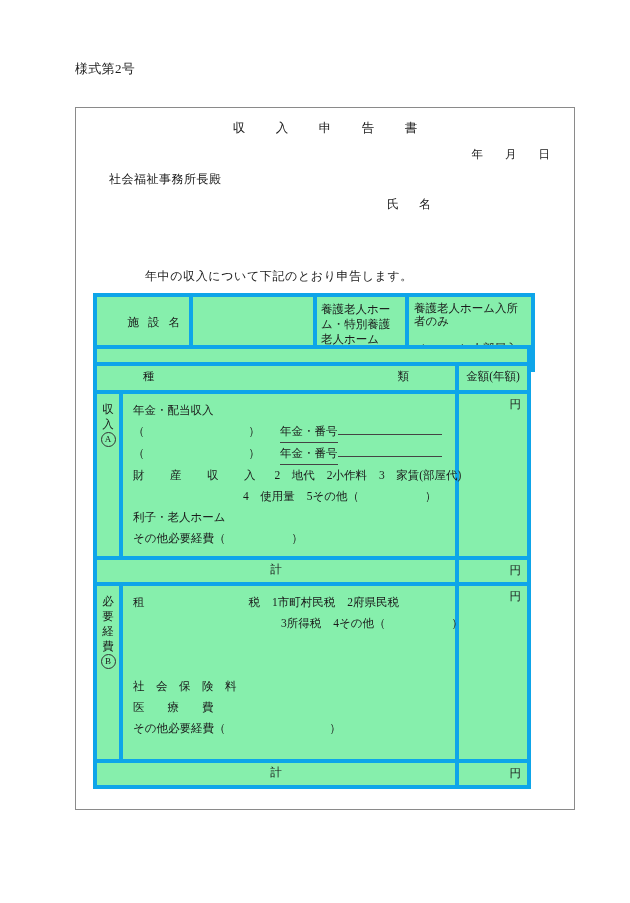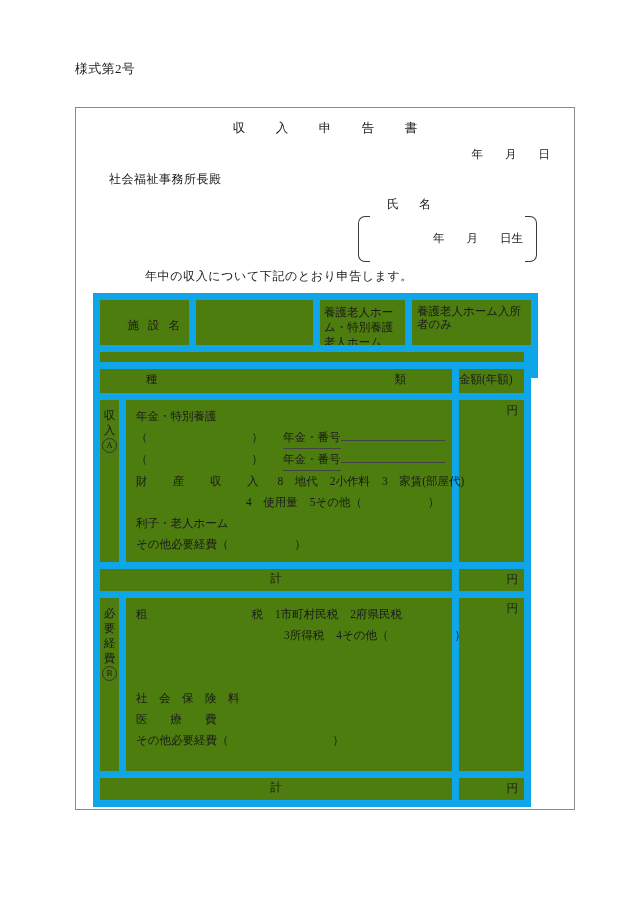--- a/index.html
+++ b/index.html
@@ -124,25 +124,25 @@
     white-space: nowrap;
   }
 
   
   table.grid {
     position: absolute;
     border-collapse: collapse;
     table-layout: fixed;
   }
   table.grid td {
-    border: 7px solid #0ea5e9;
+    border: 4px solid #0ea5e9;
     padding: 0;
     vertical-align: top;
     font-size: 11.5px;
-    background: #4d7c0f;
+    background: #86efac;
   }
 
   
   #facility-table {
     left: 17px;
     top: 185px;
     width: 438px;
   }
   #facility-table td { height: 52px; }
   .fac-label {
@@ -187,21 +187,21 @@
   .hdr-kind {
     height: 21px;
     position: relative;
     text-align: center;
     font-size: 12px;
   }
   .hdr-kind .shu  { position: absolute; left: 46px;  top: 3px; }
   .hdr-kind .rui  { position: absolute; right: 46px; top: 3px; }
   .hdr-amount {
     height: 21px;
-    text-align: left;
+    text-align: center;
     padding-top: 3px !important;
     font-size: 11.5px;
     letter-spacing: 0;
     margin-top: 11px;
   }
 
   
   .side-vert {
     text-align: center;
     font-size: 11.5px;
@@ -281,27 +281,20 @@
     <div class="doc-title">収　入　申　告　書</div>
 
     <div class="date-line">
       <span>年</span><span class="gap"></span><span>月</span><span class="gap"></span><span>日</span>
     </div>
 
     <div class="addressee">社会福祉事務所長殿</div>
 
     <div class="name-label">氏　名</div>
 
-    <div class="birth-box">
-      <div class="brk left"></div>
-      <div class="brk right"></div>
-      <div class="birth-text">
-        <span>年</span><span class="gap"></span><span>月</span><span class="gap"></span><span>日生</span>
-      </div>
-    </div>
 
     <div class="declaration">年中の収入について下記のとおり申告します。</div>
 
     <table class="grid" id="facility-table">
       <colgroup>
         <col style="width:96px">
         <col style="width:124px">
         <col style="width:92px">
         <col style="width:126px">
       </colgroup>
@@ -348,29 +341,29 @@
 
         <tr>
           <td class="side-vert">
             <div class="vstack">
               <span>収</span>
               <span>入</span>
               <span class="circled">A</span>
             </div>
           </td>
           <td class="kind-body" style="height:156px">
-            <div class="ln">年金・特別養護</div>
+            <div class="ln">年金・配当収入</div>
             <div class="ln">
               <span>（</span><span class="sp14"></span><span>）</span><span class="sp3"></span><span class="ul">年金・番号</span><span class="ul-pad"></span>
             </div>
             <div class="ln">
               <span>（</span><span class="sp14"></span><span>）</span><span class="sp3"></span><span class="ul">年金・番号</span><span class="ul-pad"></span>
             </div>
             <div class="ln">
-              <span class="wide-sp">財　産　収　入</span><span class="sp2"></span><span>8　地代</span><span class="sp2"></span><span>2小作料</span><span class="sp2"></span><span>3　家賃(部屋代)</span>
+              <span class="wide-sp">財　産　収　入</span><span class="sp2"></span><span>2　地代</span><span class="sp2"></span><span>2小作料</span><span class="sp2"></span><span>3　家賃(部屋代)</span>
             </div>
             <div class="ln">
               <span class="sp9"></span><span class="sp6"></span><span>4　使用量</span><span class="sp2"></span><span>5その他（</span><span class="sp9"></span><span>）</span>
             </div>
             <div class="ln">利子・老人ホーム</div>
             <div class="ln">
               <span>その他必要経費（</span><span class="sp9"></span><span>）</span>
             </div>
           </td>
           <td class="amount-cell">円</td>

